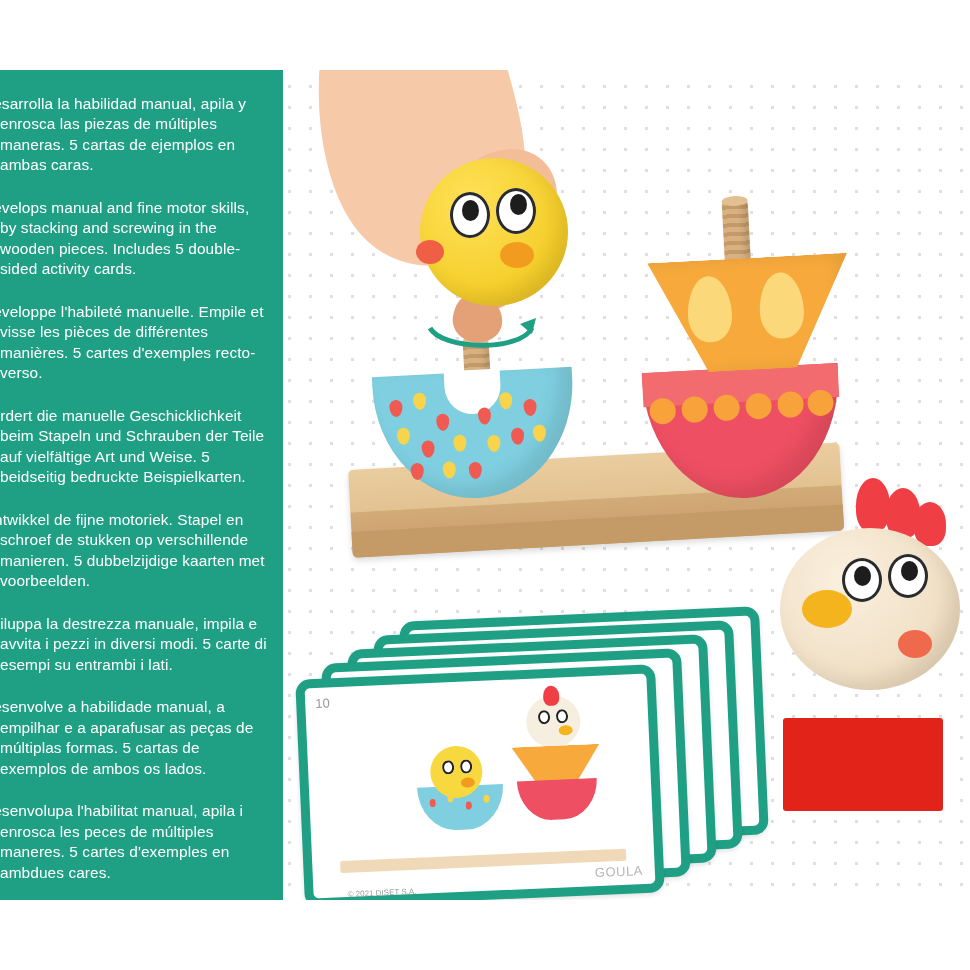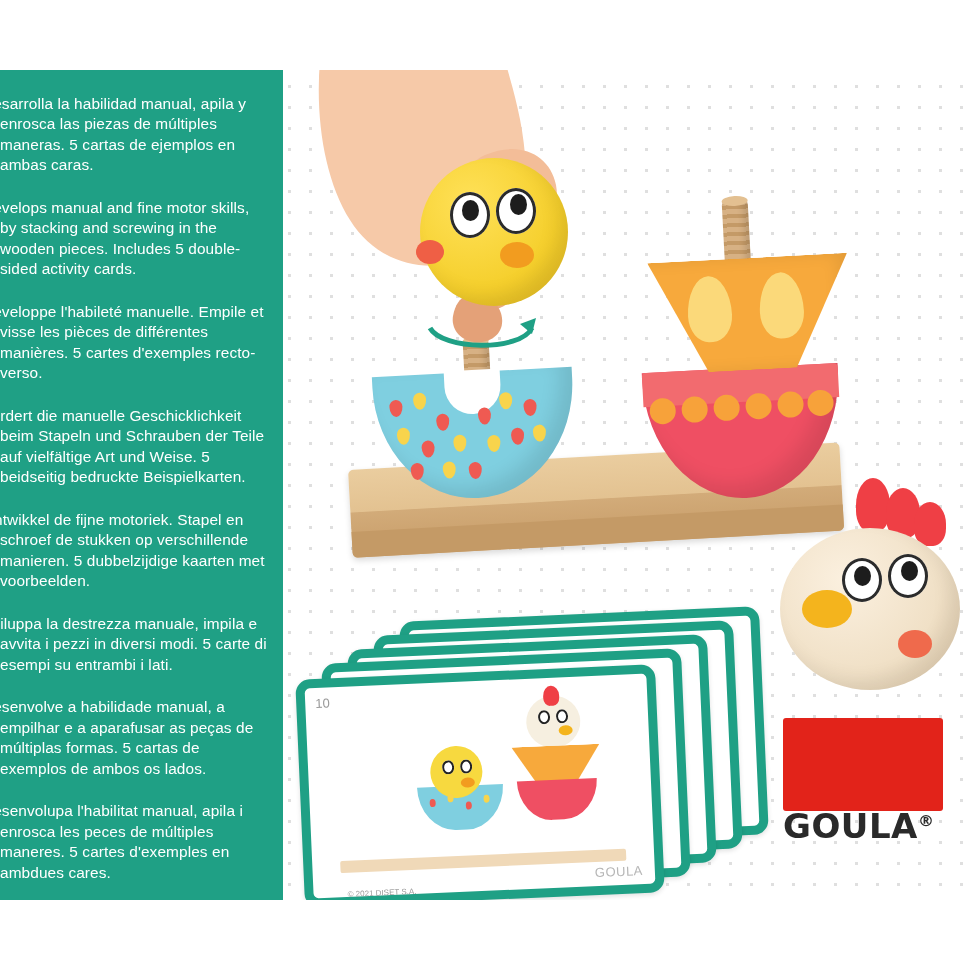--- a/index.html
+++ b/index.html
@@ -355,19 +355,16 @@
     <p>Develops manual and fine motor skills, by stacking and screwing in the wooden pieces. Includes 5 double-sided activity cards.</p>
     <p>Développe l'habileté manuelle. Empile et visse les pièces de différentes manières. 5 cartes d'exemples recto-verso.</p>
     <p>Fördert die manuelle Geschicklichkeit beim Stapeln und Schrauben der Teile auf vielfältige Art und Weise. 5 beidseitig bedruckte Beispielkarten.</p>
     <p>Ontwikkel de fijne motoriek. Stapel en schroef de stukken op verschillende manieren. 5 dubbelzijdige kaarten met voorbeelden.</p>
     <p>Sviluppa la destrezza manuale, impila e avvita i pezzi in diversi modi. 5 carte di esempi su entrambi i lati.</p>
     <p>Desenvolve a habilidade manual, a empilhar e a aparafusar as peças de múltiplas formas. 5 cartas de exemplos de ambos os lados.</p>
     <p>Desenvolupa l'habilitat manual, apila i enrosca les peces de múltiples maneres. 5 cartes d'exemples en ambdues cares.</p>
   </div>
 
   <div class="logo"></div>
-  <div class="logo-text">
-    <span>GOULA</span><span class="reg">®</span>
-  </div>
 
   <div class="margin-top"></div>
   <div class="margin-bottom"></div>
 </div>
 
 </body></html>

